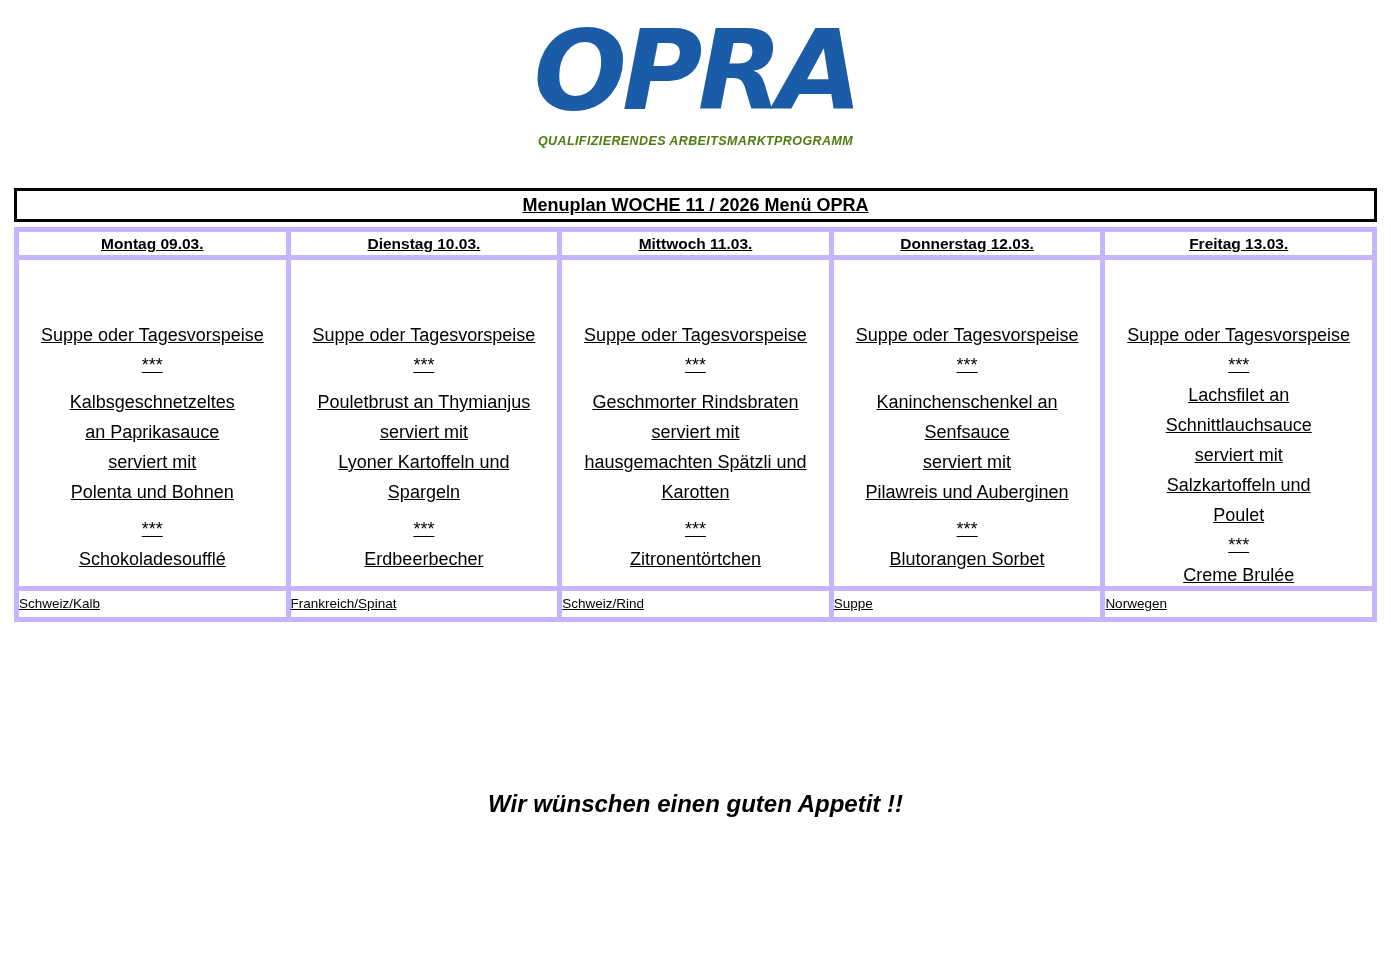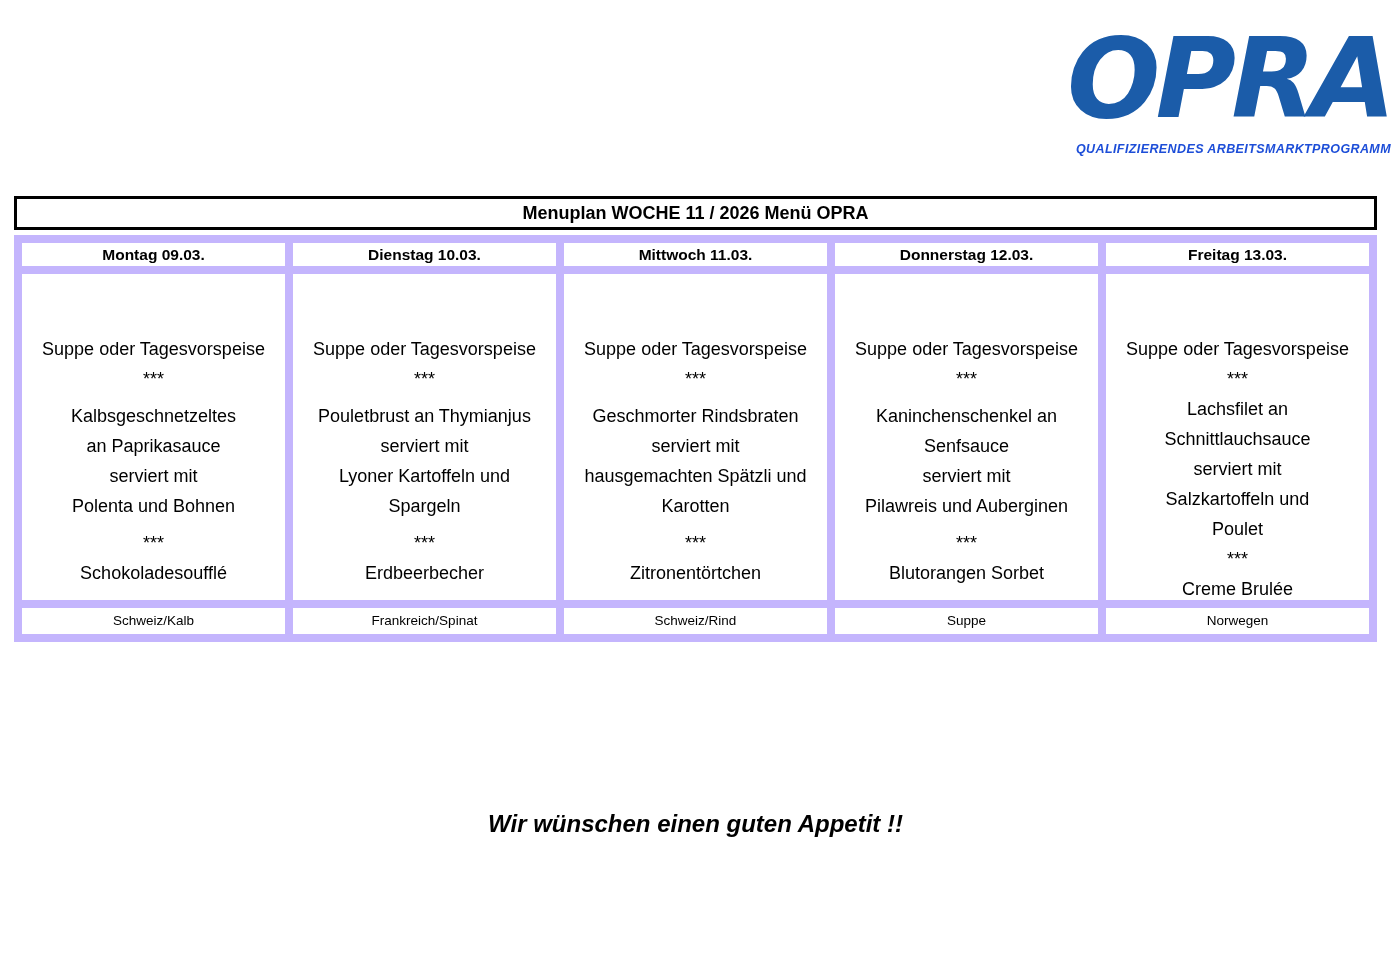--- a/index.html
+++ b/index.html
@@ -11,62 +11,63 @@
   }
   .page {
     position: relative;
     width: 1391px;
     height: 977px;
     background: #ffffff;
     overflow: hidden;
   }
   
   .logo-block {
-    text-align: right;
-    padding-top: 24px;
+    text-align: center;
+    padding-top: 16px;
   }
   .logo-text {
     display: inline-block;
     font-family: "DejaVu Sans", sans-serif;
     font-size: 110px;
     line-height: 1.0;
     font-weight: bold;
     font-style: italic;
     color: #1b5ca9;
     letter-spacing: -5px;
   }
   .logo-sub {
     font-size: 12.5px;
     font-weight: bold;
     font-style: italic;
-    color: #1d4ed8;
+    color: #4d7c0f;
     letter-spacing: 0.4px;
     margin-top: 8px;
   }
   
   .sheet {
     margin: 16px 14px;
+    text-decoration: underline;
   }
   .title-bar {
     border: 3px solid #000;
     font-weight: bold;
     font-size: 18px;
     text-align: center;
     line-height: 28px;
     margin-top: 40px;
   }
   table.menu-table {
     width: 100%;
     border-collapse: collapse;
     table-layout: fixed;
     margin-top: 5px;
     font-size: 18px;
   }
   .menu-table th, .menu-table td {
-    border: 8px solid #c4b5fd;
+    border: 5px solid #c4b5fd;
     padding: 0;
   }
   th.day-header {
     font-size: 15.5px;
     font-weight: bold;
     line-height: 19px;
     padding: 2px 0;
   }
   td.menu-cell { vertical-align: top; }
   .cell-col {
@@ -88,21 +89,20 @@
   }
   .meat-label-cell {
     font-weight: bold;
     font-size: 15.5px;
     text-align: center;
     line-height: 18px;
     padding: 2px 0;
   }
   td.origin-cell {
     font-size: 13.5px;
-    text-align: center;
     line-height: 16px;
     padding: 5px 0;
   }
   
   .footer-msg {
     text-align: center;
     font-size: 24px;
     font-weight: bold;
     font-style: italic;
     margin-top: 168px;

